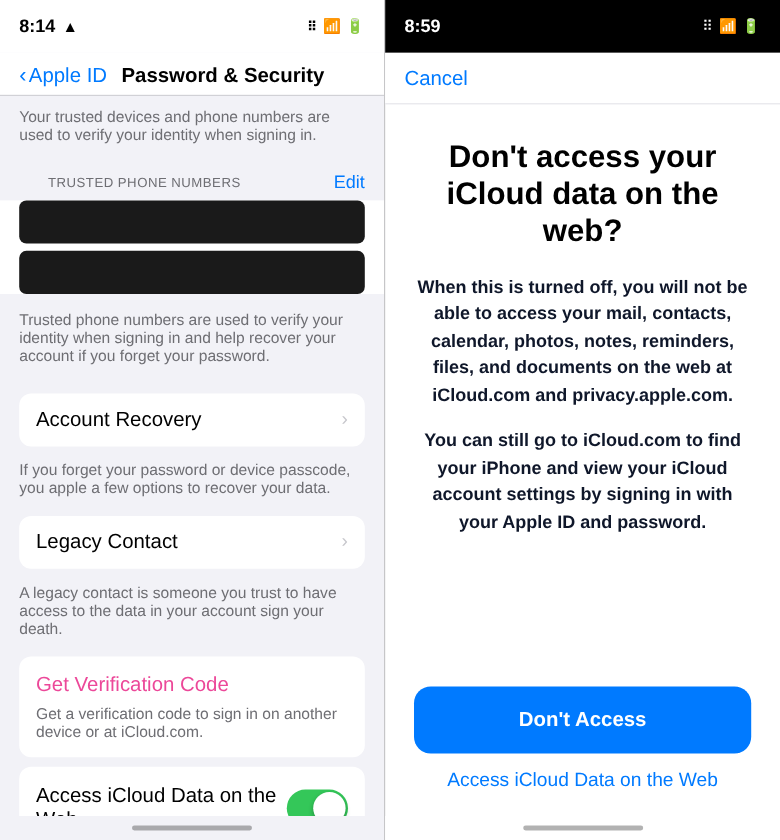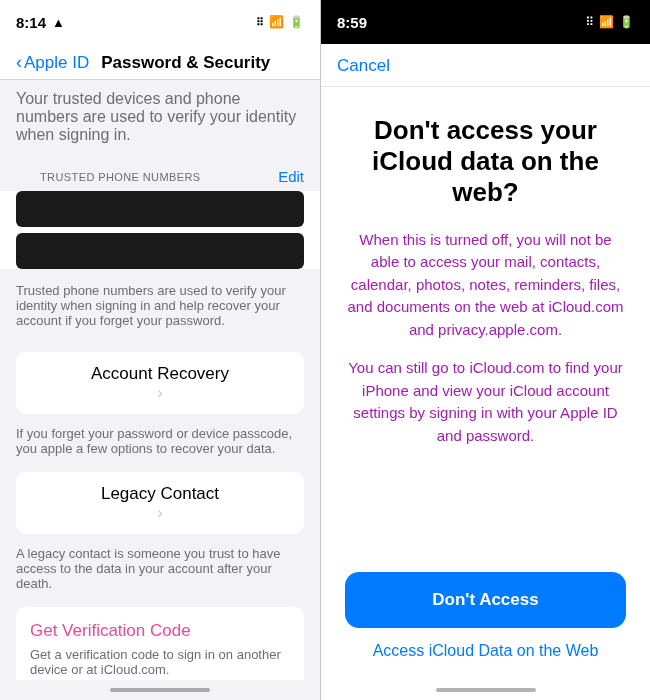--- a/index.html
+++ b/index.html
@@ -75,21 +75,21 @@
       gap: 6px;
     }
 
     .scroll-content {
       flex: 1;
       overflow-y: auto;
       padding: 0;
     }
 
     .section-description {
-      font-size: 16px;
+      font-size: 13px;
       color: #6e6e73;
       padding: 10px 16px 8px;
       background: #f2f2f7;
     }
 
     .section-header {
       font-size: 11px;
       text-transform: uppercase;
       color: #6e6e73;
       padding: 16px 16px 6px;
@@ -130,21 +130,20 @@
       border-radius: 10px;
       margin: 8px 16px;
     }
 
     .list-item {
       display: flex;
       align-items: center;
       justify-content: space-between;
       padding: 12px 14px;
       border-bottom: 1px solid #e5e5ea;
-      flex-direction: column;
     }
 
     .list-item:last-child {
       border-bottom: none;
     }
 
     .list-item-label {
       font-size: 17px;
       color: #000;
     }
@@ -289,24 +288,25 @@
       font-size: 26px;
       font-weight: 700;
       color: #000;
       text-align: center;
       margin-bottom: 20px;
       line-height: 1.2;
     }
 
     .modal-body {
       font-size: 15px;
-      color: #a21caf;
+      color: #0f172a;
       text-align: center;
       line-height: 1.5;
       margin-bottom: 16px;
+      font-weight: bold;
     }
 
     .modal-spacer {
       flex: 1;
     }
 
     .primary-btn {
       background: #007aff;
       color: #fff;
       border: none;
@@ -384,21 +384,21 @@
       </div>
     </div>
     <div class="list-item-desc">If you forget your password or device passcode, you apple a few options to recover your data.</div>
 
     <div class="list-card">
       <div class="list-item">
         <span class="list-item-label">Legacy Contact</span>
         <span class="chevron">›</span>
       </div>
     </div>
-    <div class="list-item-desc">A legacy contact is someone you trust to have access to the data in your account after your death.</div>
+    <div class="list-item-desc">A legacy contact is someone you trust to have access to the data in your account sign your death.</div>
 
     <div class="verification-card">
       <a class="verification-link">Get Verification Code</a>
       <div class="verification-desc">Get a verification code to sign in on another device or at iCloud.com.</div>
     </div>
 
     <div class="toggle-card">
       <div class="toggle-row">
         <span class="toggle-label">Access iCloud Data on the Web</span>
         <div class="toggle-switch">

